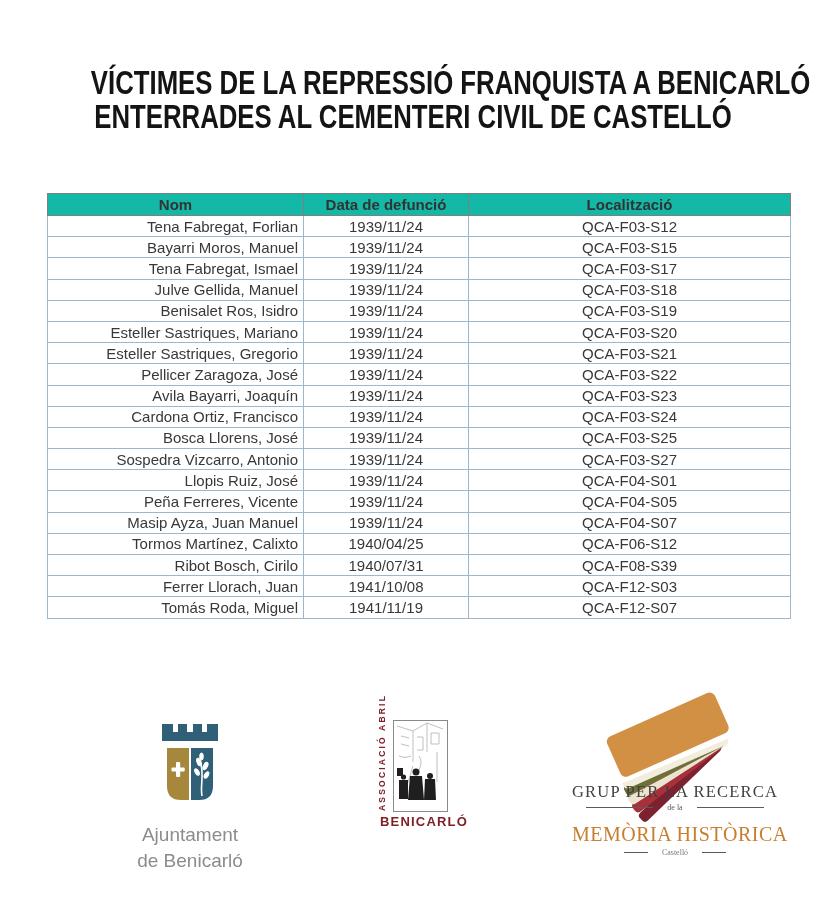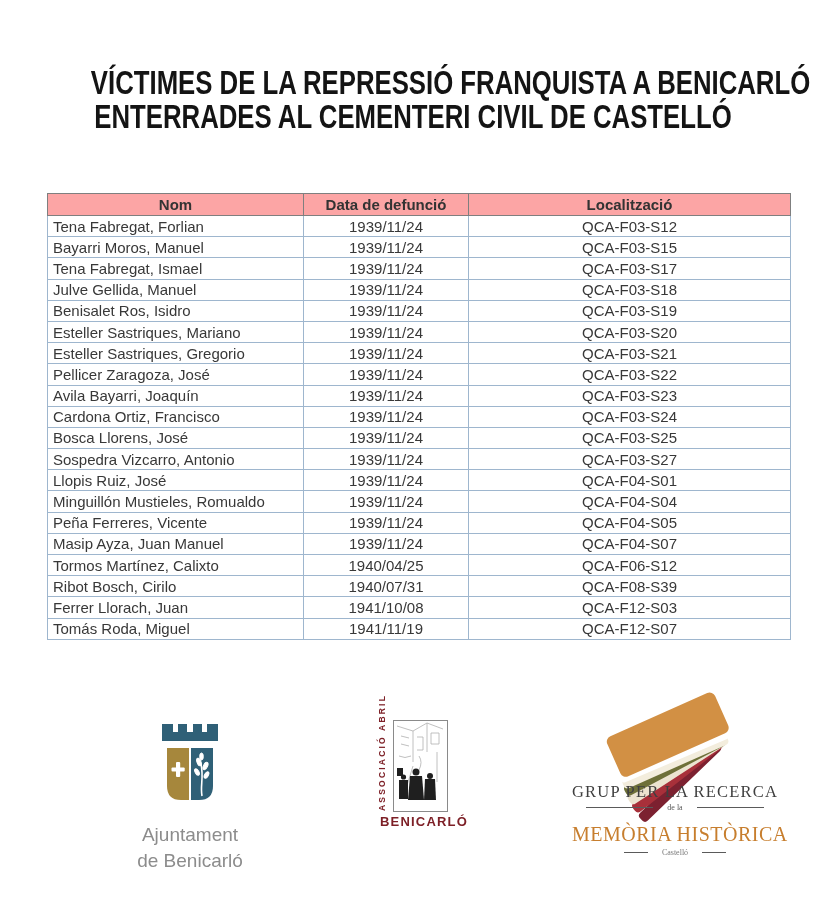--- a/index.html
+++ b/index.html
@@ -11,24 +11,24 @@
   .title .tline{display:block;font-weight:bold;font-size:33px;line-height:34px;
                 transform:scaleX(0.78);transform-origin:center;white-space:nowrap;letter-spacing:0px;}
 
   
   .table-wrap{position:absolute;left:47px;top:193px;}
   table.victims{border-collapse:collapse;table-layout:fixed;width:743px;
                 font-size:15px;color:#383838;border:1.5px solid #7f7f7f;}
   table.victims col.c1{width:256px}
   table.victims col.c2{width:165px}
   table.victims col.c3{width:322px}
-  table.victims th{background:#fca5a5;border:1.5px solid #7f7f7f;font-weight:bold;
+  table.victims th{background:#14b8a6;border:1.5px solid #7f7f7f;font-weight:bold;
                    height:21px;padding:0 4px;text-align:center;color:#333;}
   table.victims td{border:1px solid #9eb6ce;height:20.2px;padding:0 5px;white-space:nowrap;overflow:hidden;}
-  table.victims td:nth-child(1){text-align:left;}
+  table.victims td:nth-child(1){text-align:right;}
   table.victims td:nth-child(2),table.victims td:nth-child(3){text-align:center;}
 
   
   .logo-ajuntament{position:absolute;left:123px;top:720px;width:134px;text-align:center;}
   .aj-text{margin-top:14px;font-size:19px;line-height:26px;color:#8c8c8c;}
   .aj-text span{display:block;}
 
   .logo-abril{position:absolute;left:379px;top:719px;width:80px;height:118px;}
   .abril-vtext{position:absolute;left:-2px;top:0;height:92px;writing-mode:vertical-rl;
                transform:rotate(180deg);font-size:8.5px;font-weight:bold;letter-spacing:2.2px;
@@ -133,25 +133,20 @@
             <td>Sospedra Vizcarro, Antonio</td>
             <td>1939/11/24</td>
             <td>QCA-F03-S27</td>
           </tr>
           <tr>
             <td>Llopis Ruiz, José</td>
             <td>1939/11/24</td>
             <td>QCA-F04-S01</td>
           </tr>
           <tr>
-            <td>Minguillón Mustieles, Romualdo</td>
-            <td>1939/11/24</td>
-            <td>QCA-F04-S04</td>
-          </tr>
-          <tr>
             <td>Peña Ferreres, Vicente</td>
             <td>1939/11/24</td>
             <td>QCA-F04-S05</td>
           </tr>
           <tr>
             <td>Masip Ayza, Juan Manuel</td>
             <td>1939/11/24</td>
             <td>QCA-F04-S07</td>
           </tr>
           <tr>

